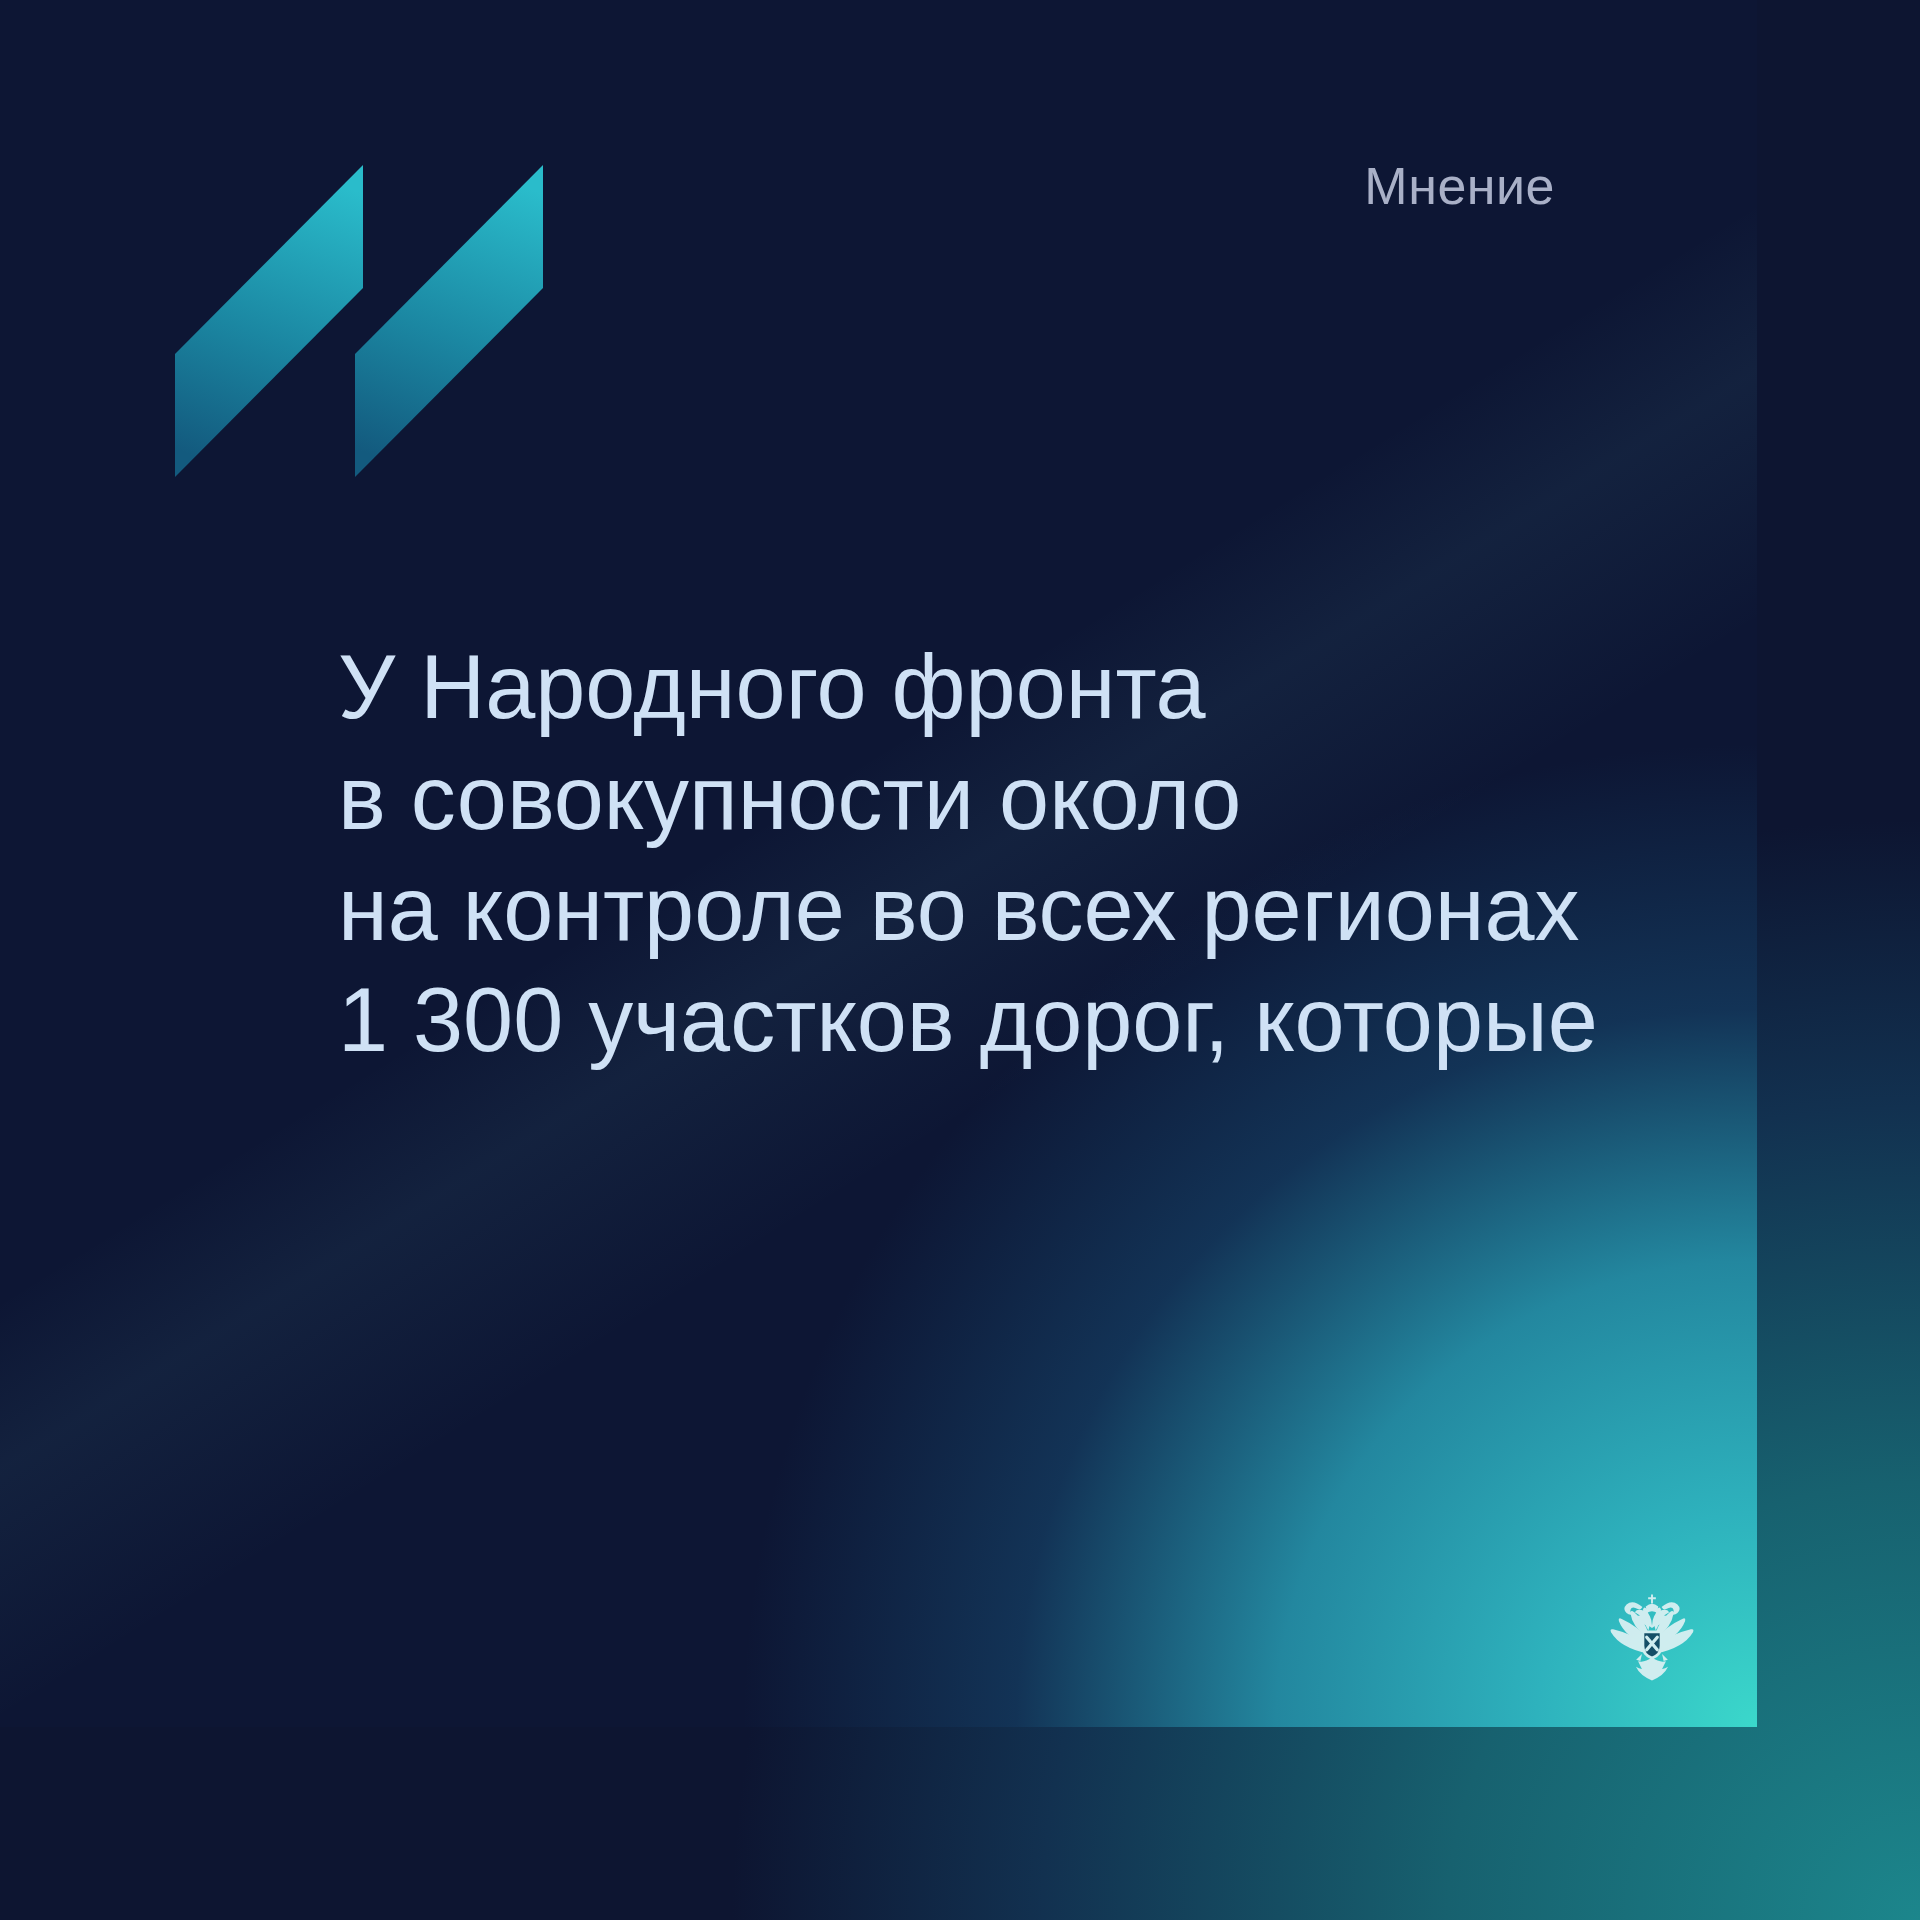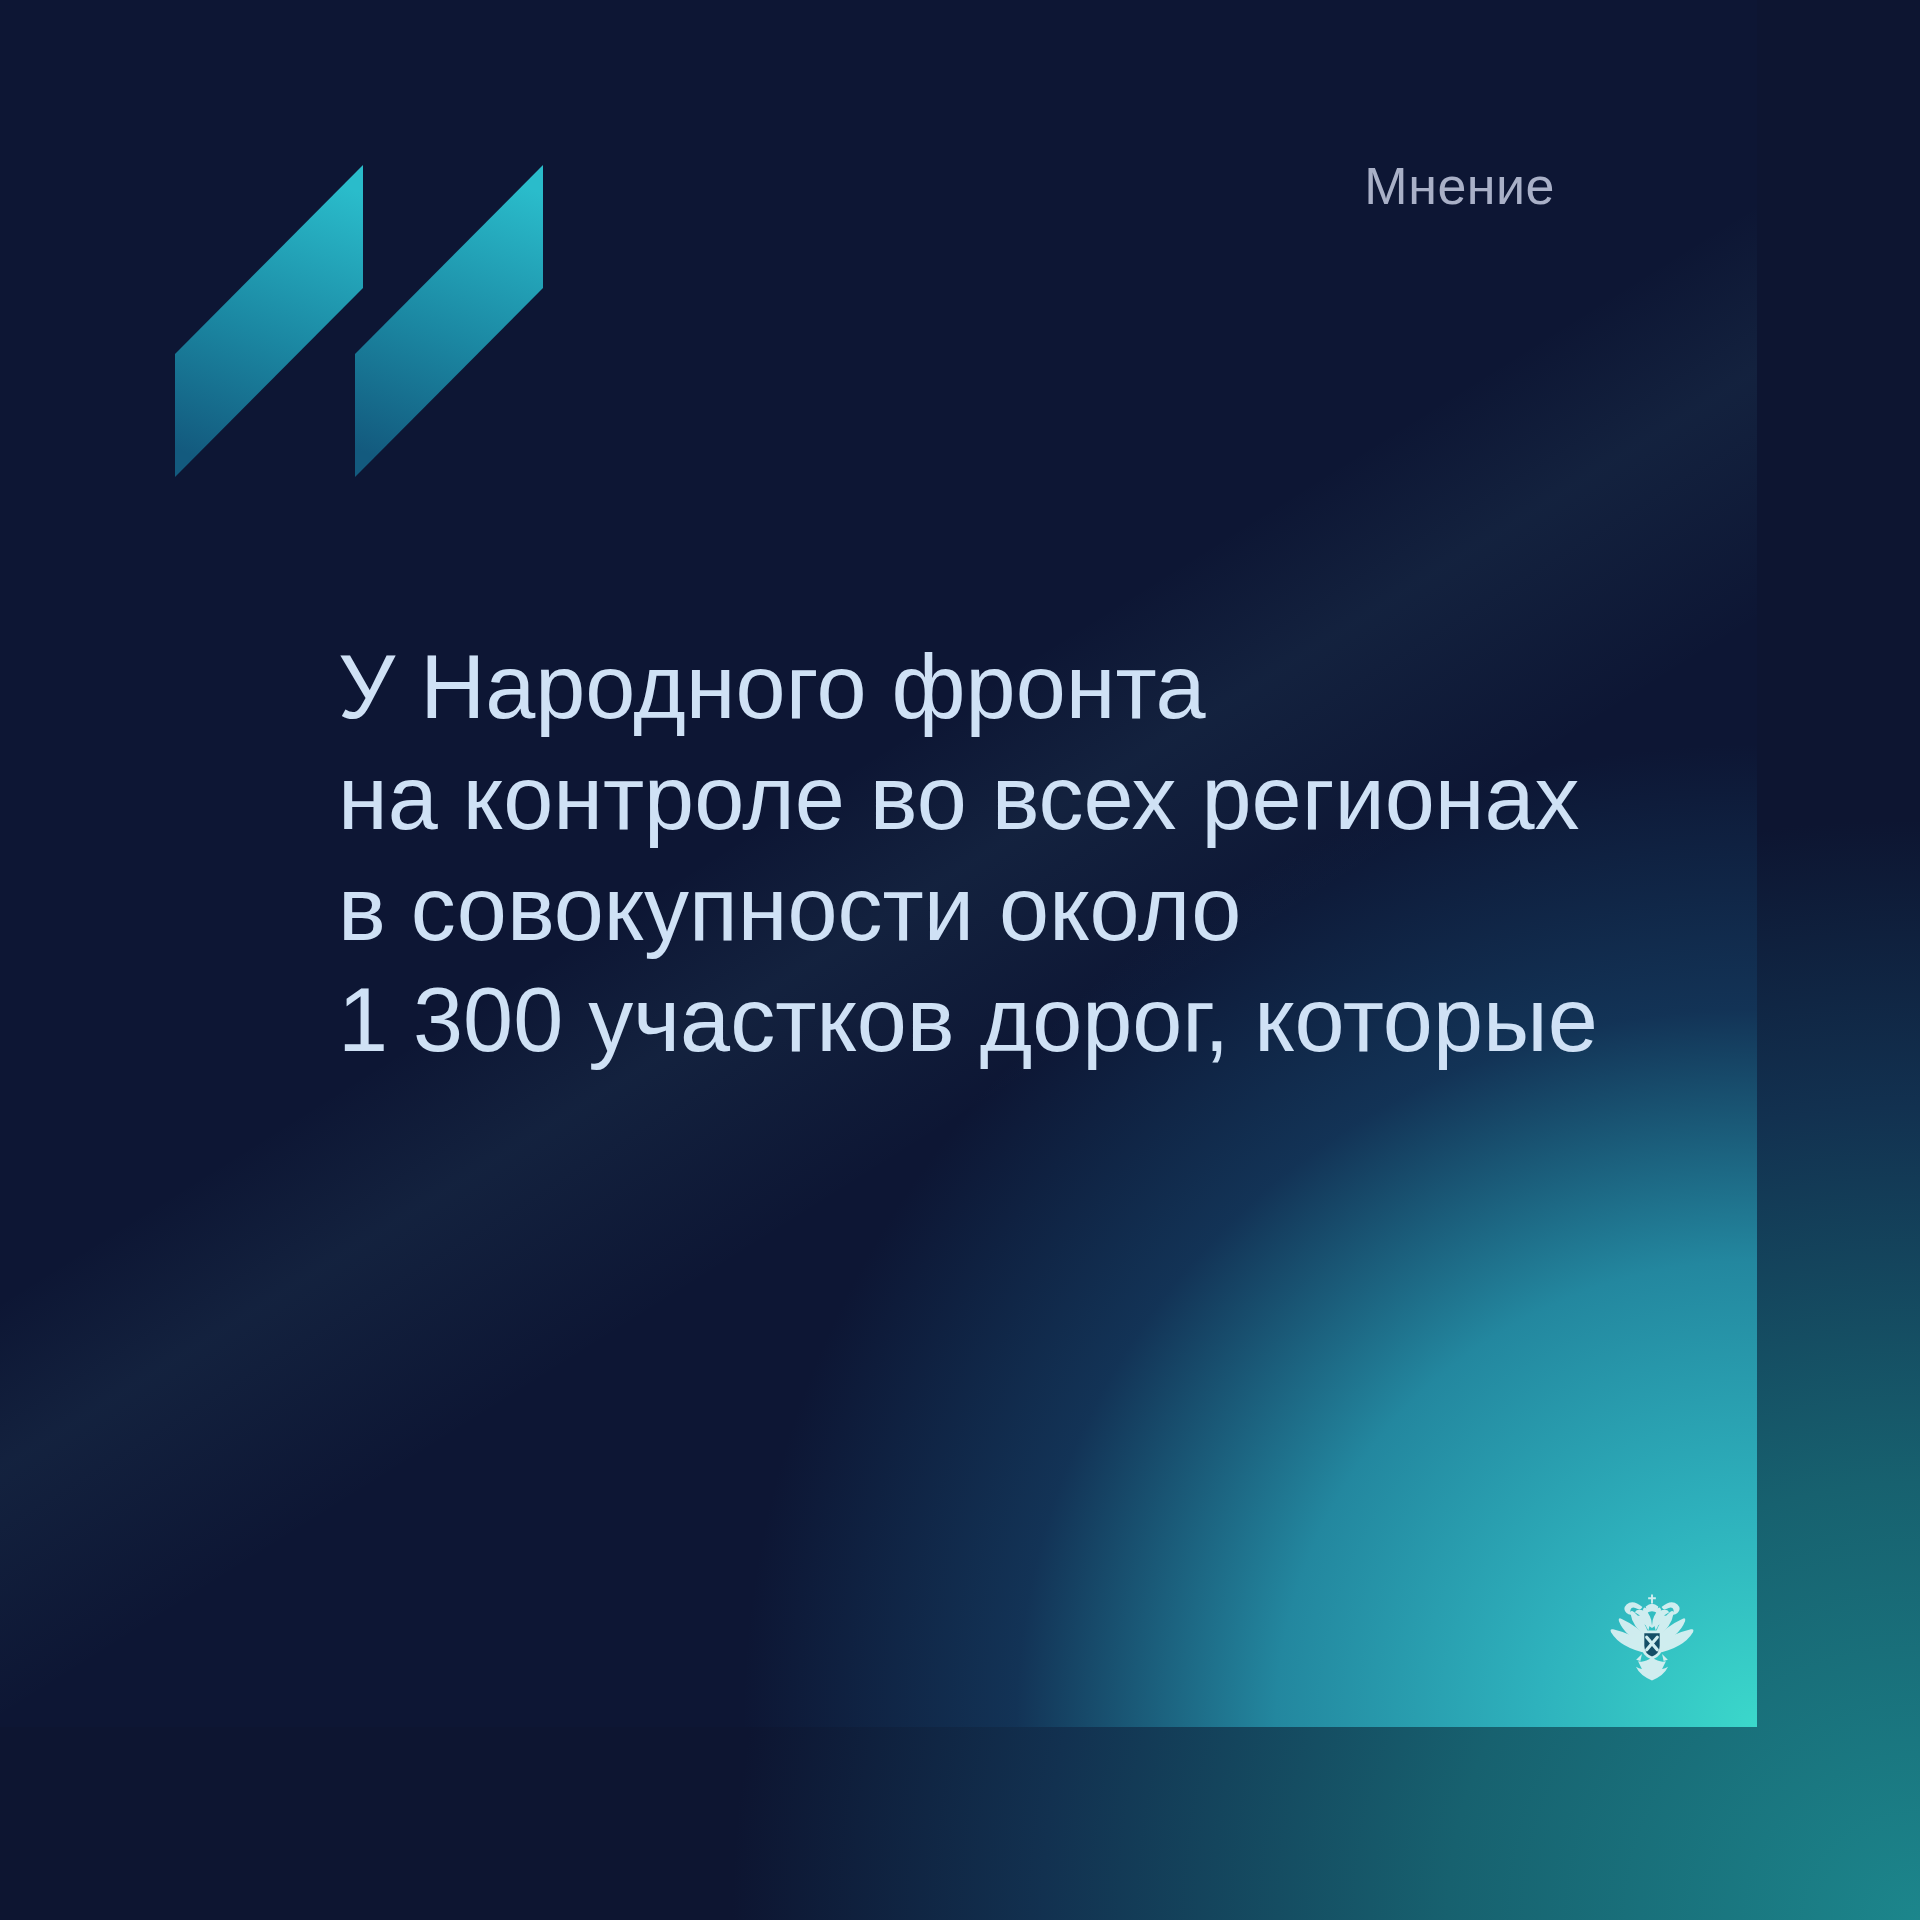--- a/index.html
+++ b/index.html
@@ -74,22 +74,22 @@
         </linearGradient>
       </defs>
       <polygon points="188,0 188,123 0,312 0,189" fill="url(#slashGrad)"></polygon>
       <polygon points="368,0 368,123 180,312 180,189" fill="url(#slashGrad)"></polygon>
     </svg>
 
     <div class="tag">Мнение</div>
 
     <div class="quote">
       <span class="line">У Народного фронта</span>
+      <span class="line">в совокупности около</span>
       <span class="line">на контроле во всех регионах</span>
-      <span class="line">в совокупности около</span>
       <span class="line">1 300 участков дорог, которые</span>
     </div>
 
     <svg class="emblem" viewBox="0 0 100 100" aria-hidden="true">
       <g fill="#ddf1f3">
 
         <path d="M49,0.5 h2 v3 h3 v2 h-3 v4.5 h-2 v-4.5 h-3 v-2 h3 z"></path>
 
         <path d="M43.5,13 q6.5,-5.5 13,0 l-1.2,6.5 q-5.3,-3.2 -10.6,0 z"></path>
 

